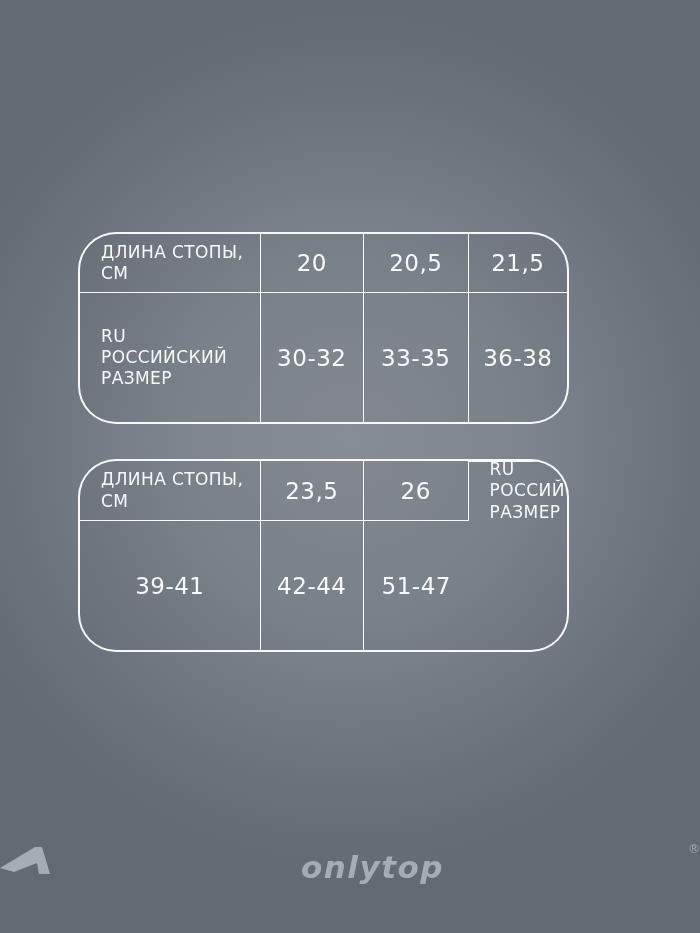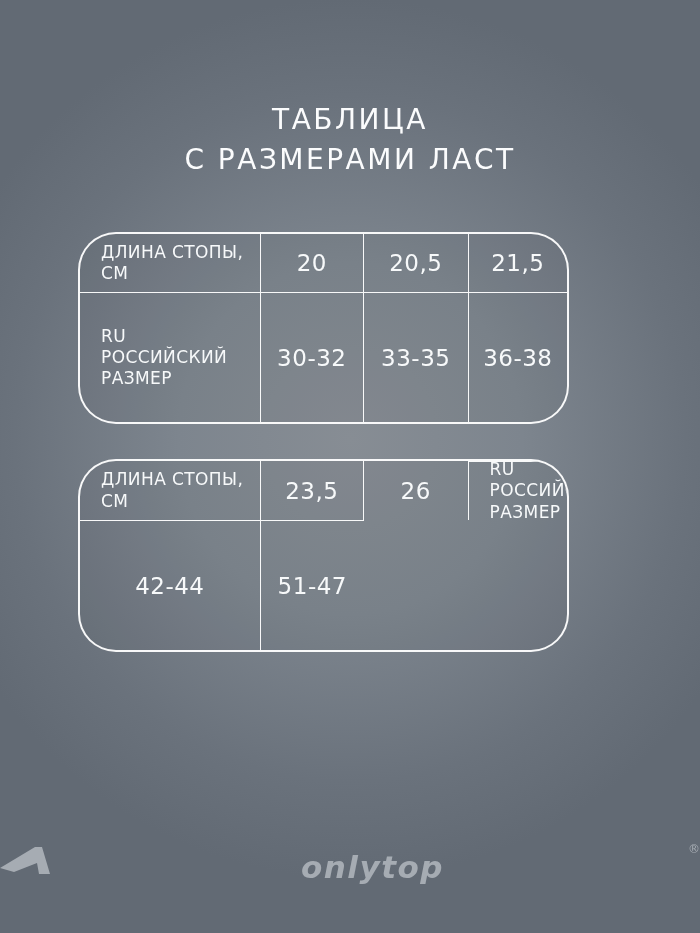--- a/index.html
+++ b/index.html
@@ -81,41 +81,38 @@
     margin-top: 2px;
     margin-left: 2px;
     font-style: normal;
   }
 </style>
 </head>
 <body>
 
 <div class="poster">
 
-  <div class="title">
-    <div>ТАБЛИЦА</div>
-    <div>С РАЗМЕРАМИ ЛАСТ</div>
-  </div>
 
   <div class="size-table first">
     <div class="cell label">ДЛИНА СТОПЫ, СМ</div>
     <div class="cell">20</div>
     <div class="cell">20,5</div>
     <div class="cell last">21,5</div>
     <div class="cell label row2">RU РОССИЙСКИЙ РАЗМЕР</div>
     <div class="cell row2">30-32</div>
     <div class="cell row2">33-35</div>
     <div class="cell row2 last">36-38</div>
   </div>
 
   <div class="size-table second">
     <div class="cell label">ДЛИНА СТОПЫ, СМ</div>
     <div class="cell">23,5</div>
     <div class="cell">26</div>
     <div class="cell label row2">RU РОССИЙСКИЙ РАЗМЕР</div>
+    <div class="cell row2">39-41</div>
     <div class="cell row2">42-44</div>
     <div class="cell row2 last">51-47</div>
   </div>
 
   <div class="brand">
     <span class="swoosh">
       <svg width="52" height="28" viewBox="0 0 52 28" xmlns="http://www.w3.org/2000/svg">
         <path d="M0 21 L35 0 L42 0 L50 27 L39 27 L37 16 L14 25 Z" fill="#a6acb3"></path>
       </svg>
     </span>

